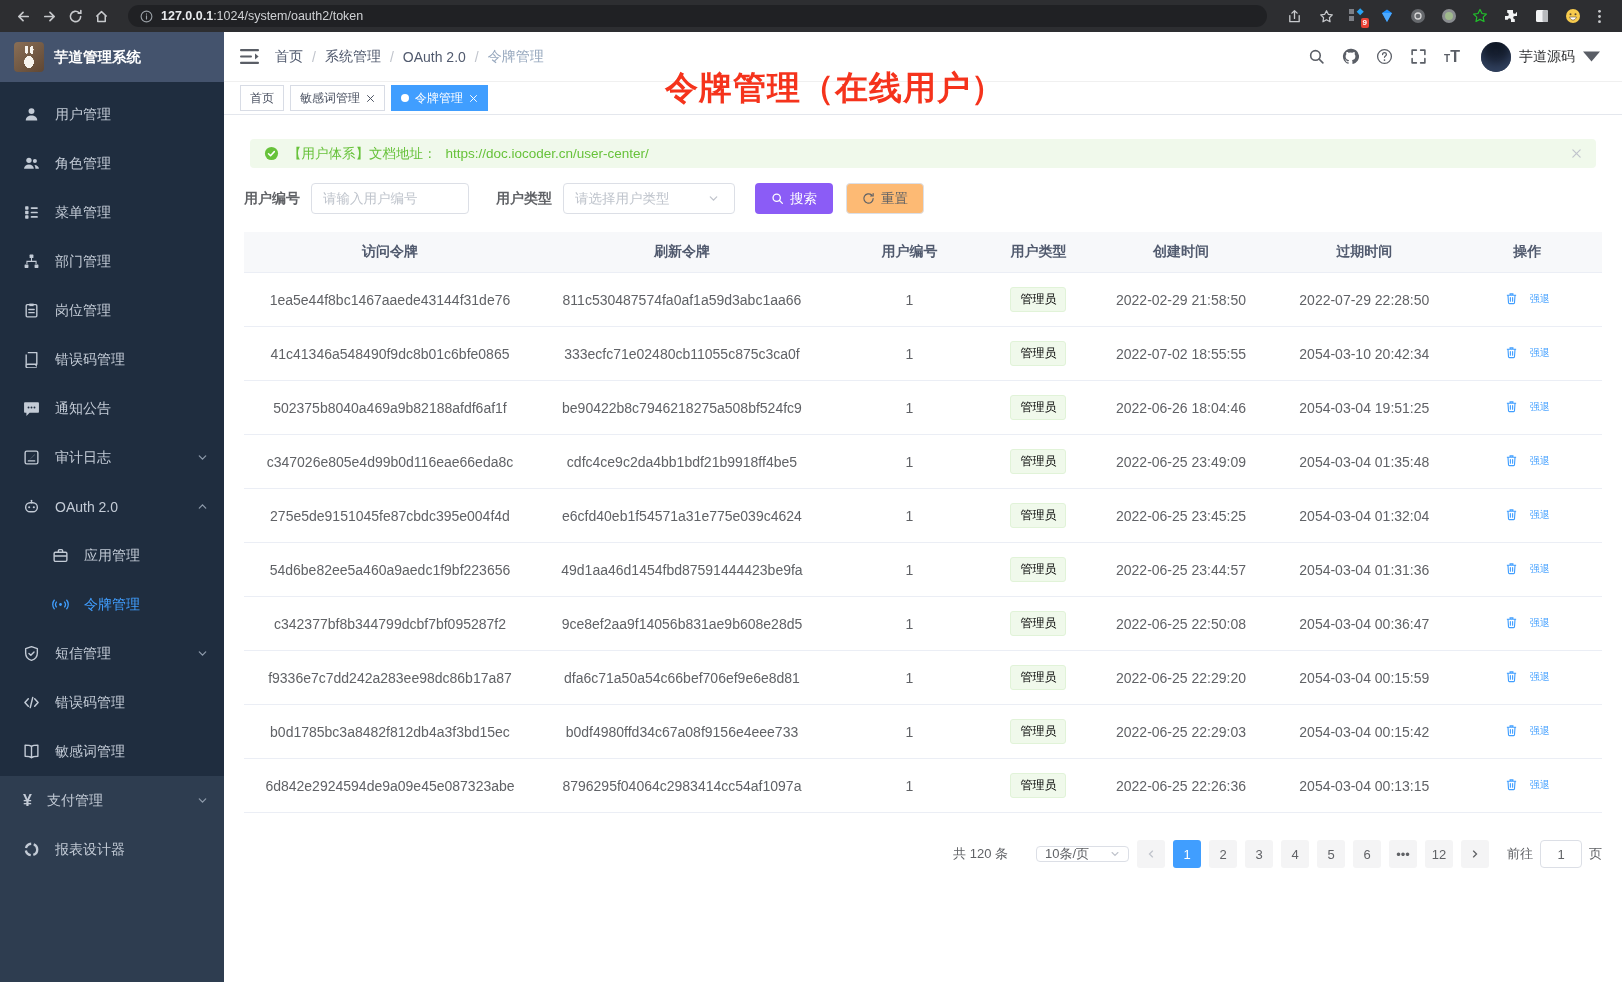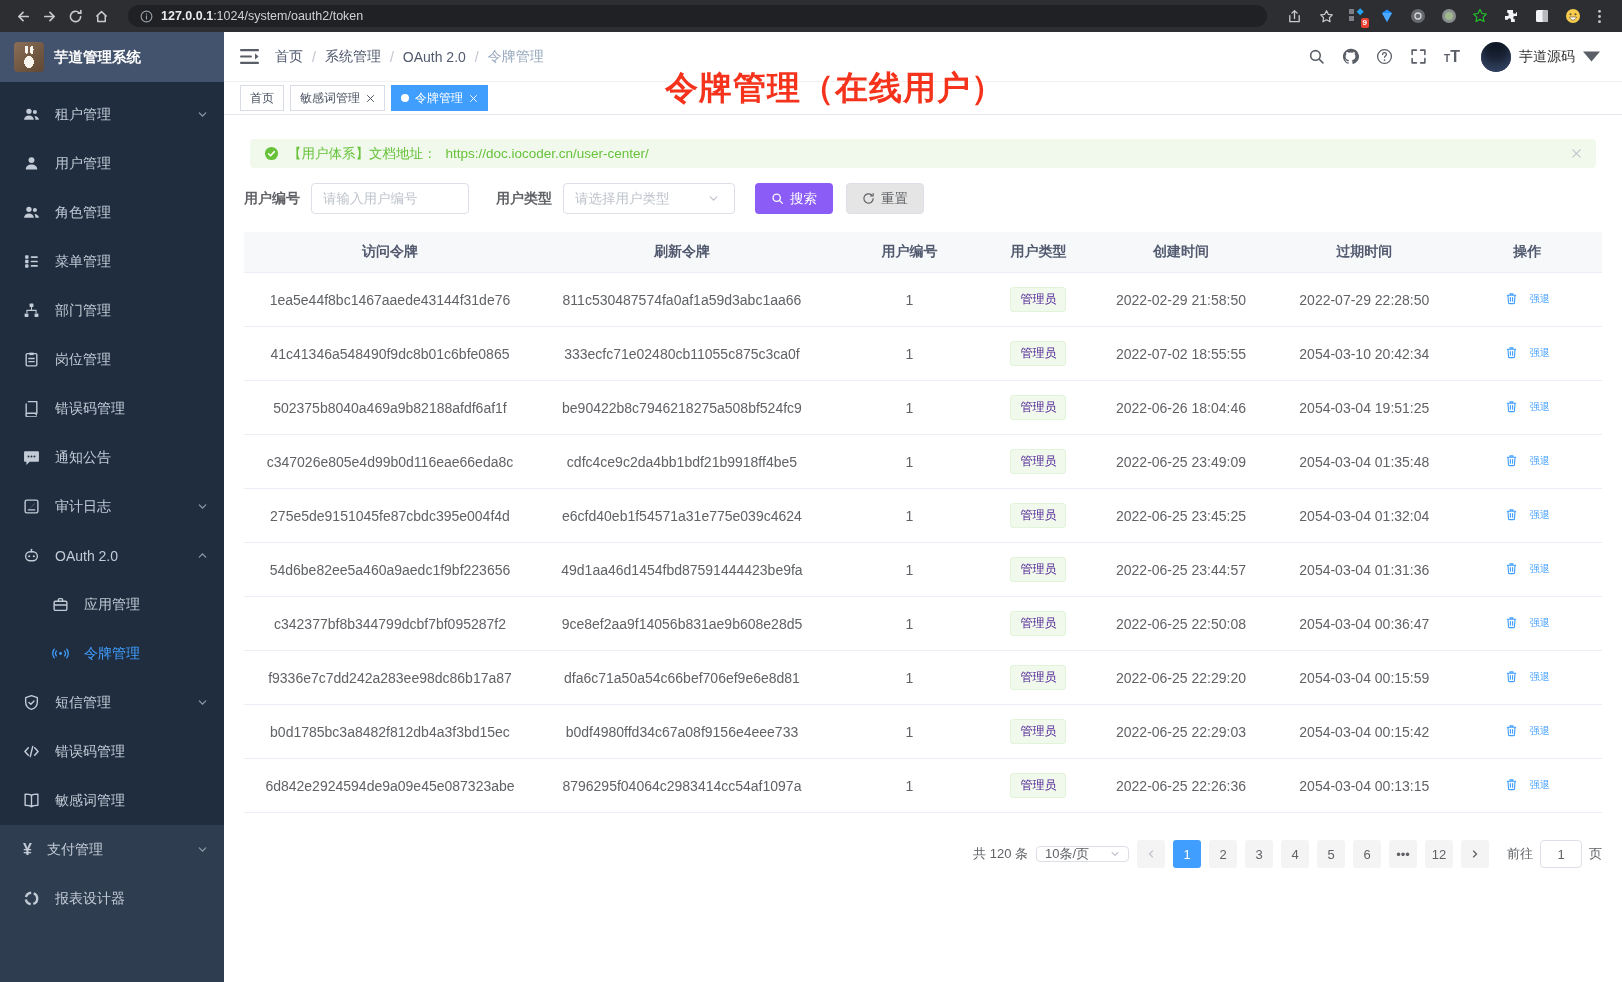--- a/index.html
+++ b/index.html
@@ -79,32 +79,32 @@
 .flabel{font-weight:700;color:#606266;margin-right:11px}
 .finput{width:158px;height:31px;border:1px solid #dcdfe6;border-radius:4px;padding:0 11px;font-size:13.5px;color:#606266;outline:none;font-family:inherit}
 .finput::placeholder{color:#bfc4cc}
 .fselect{width:172px;height:31px;border:1px solid #dcdfe6;border-radius:4px;padding:0 15px 0 11px;display:flex;align-items:center;justify-content:space-between;color:#bfc4cc;font-size:13.5px;background:#fff;cursor:pointer}
 .fselect .icon{color:#c0c4cc}
 .fselect .icon svg{width:11px;height:11px}
 .gap1{width:27px}.gap2{width:20px}.gap3{width:13px}
 .btn{height:31px;border-radius:4px;display:inline-flex;align-items:center;gap:6px;padding:0 15px;font-size:13.5px;cursor:pointer;border:1px solid transparent}
 .btn svg{width:13px;height:13px}
 .btn-primary{background:#8b5cf6;color:#fff}
-.btn-plain{background:#e5e5e5;border-color:#dcdfe6;color:#606266}
+.btn-plain{background:#fdba74;border-color:#dcdfe6;color:#606266}
 
 table.grid{width:100%;border-collapse:collapse;font-size:14px;table-layout:fixed}
 .grid th{background:#f7f8fa;color:#515a6e;font-weight:700;padding:11px 0;border-bottom:1px solid #ebeef5;text-align:center}
 .grid td{padding:14px 0;text-align:center;color:#606266;border-bottom:1px solid #ebeef5;overflow:hidden;white-space:nowrap}
-.badge{display:inline-block;background:#f0f9eb;border:1px solid #e1f3d8;color:#4c1d95;font-size:12px;padding:3px 9px;border-radius:3px}
+.badge{display:inline-block;background:#f0f9eb;border:1px solid #e1f3d8;color:#000000;font-size:12px;padding:3px 9px;border-radius:3px}
 .kick{color:#409eff;display:inline-flex;align-items:flex-start;gap:12px;font-size:10px;text-decoration:none;cursor:pointer}
 .kick svg{width:13px;height:13px}
 
 
 .pagination{display:flex;align-items:center;justify-content:flex-end;gap:8px;margin-top:27px;font-size:13px;color:#606266}
-.ptotal{margin-right:0}
+.ptotal{margin-right:20px}
 .psize{width:93px;height:16px;border:1px solid #dcdfe6;border-radius:4px;display:flex;align-items:center;justify-content:space-between;padding:0 8px;background:#fff;cursor:pointer}
 .psize .icon{color:#c0c4cc}.psize .icon svg{width:10px;height:10px}
 .pg{min-width:28px;height:28px;border-radius:3px;background:#f4f4f5;color:#606266;display:inline-flex;align-items:center;justify-content:center;font-weight:500;cursor:pointer;padding:0 4px}
 .pg.active{background:#409eff;color:#fff}
 .pg svg{width:10px;height:10px}
 .pg.prev{color:#c0c4cc}
 .goto{display:flex;align-items:center;gap:7px;margin-left:10px}
 .ginput{width:42px;height:28px;border:1px solid #dcdfe6;border-radius:4px;text-align:center;font-size:13px;color:#606266;outline:none;font-family:inherit}
 
 
@@ -231,36 +231,20 @@
 </div>
 
 <div class="app">
 
   <aside class="sidebar">
     <div class="logo-strip">
       <span class="logo-img"></span>
       <span class="logo-title">芋道管理系统</span>
     </div>
     <nav class="menu" id="sidebar-menu">
-        <div class="menu-item">
-          <span class="icon mi">
-            <svg viewBox="0 0 16 16" fill="currentColor" width="16" height="16">
-              <circle cx="5.6" cy="5" r="2.5"></circle>
-              <path d="M1 13c0-2.6 2-4.1 4.6-4.1S10.2 10.4 10.2 13z"></path>
-              <circle cx="11.2" cy="5.6" r="1.9"></circle>
-              <path d="M10.8 9.3c2.3.1 4.2 1.5 4.2 3.7h-3.3c0-1.5-.3-2.7-.9-3.7z"></path>
-            </svg>
-          </span>
-          <span class="mlabel">租户管理</span>
-          <span class="icon chev">
-            <svg viewBox="0 0 12 12" fill="none" stroke="currentColor" stroke-width="1.4" stroke-linecap="round" width="16" height="16">
-              <path d="M2.5 4.2L6 7.8l3.5-3.6"></path>
-            </svg>
-          </span>
-        </div>
         <div class="menu-item">
           <span class="icon mi">
             <svg viewBox="0 0 16 16" fill="currentColor" width="16" height="16">
               <circle cx="8" cy="4.8" r="2.8"></circle>
               <path d="M2.6 13.6c0-3 2.4-4.6 5.4-4.6s5.4 1.6 5.4 4.6z"></path>
             </svg>
           </span>
           <span class="mlabel">用户管理</span>
         </div>
         <div class="menu-item">

